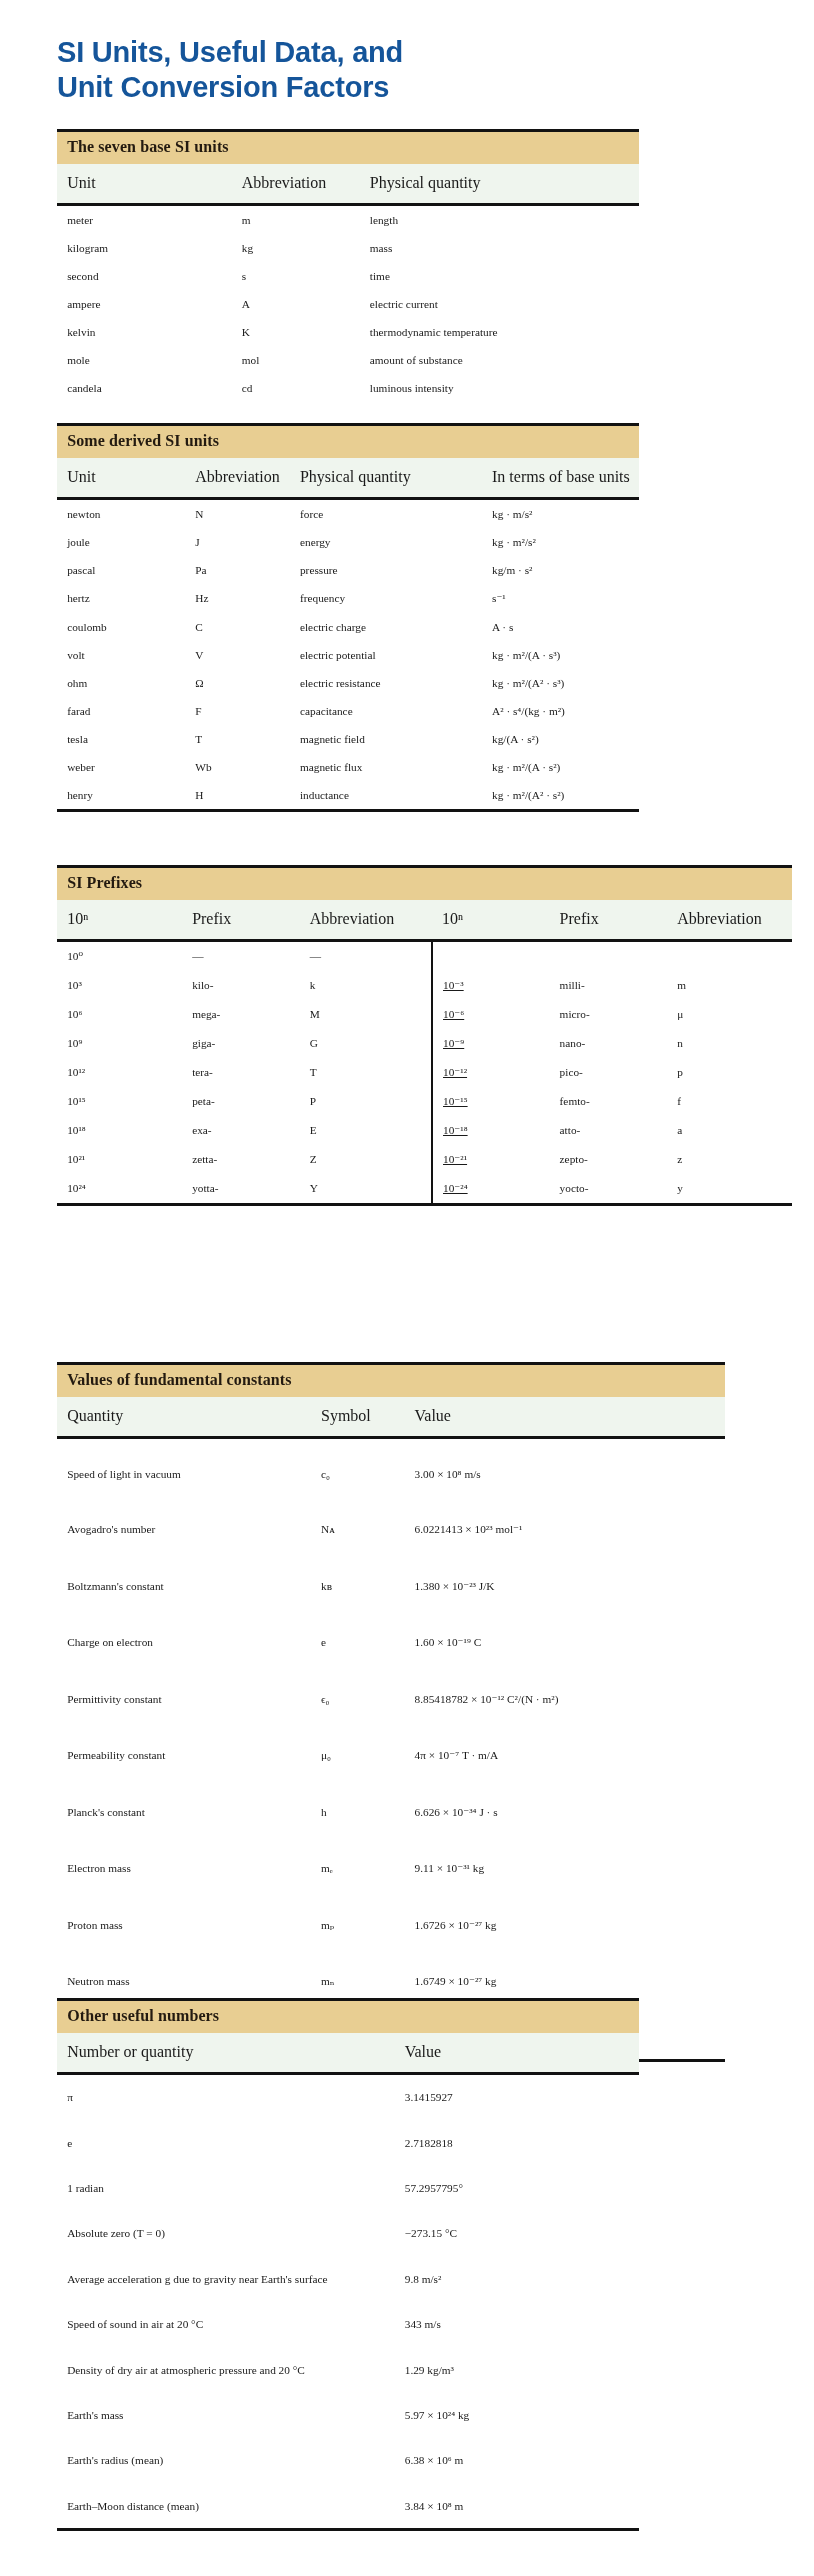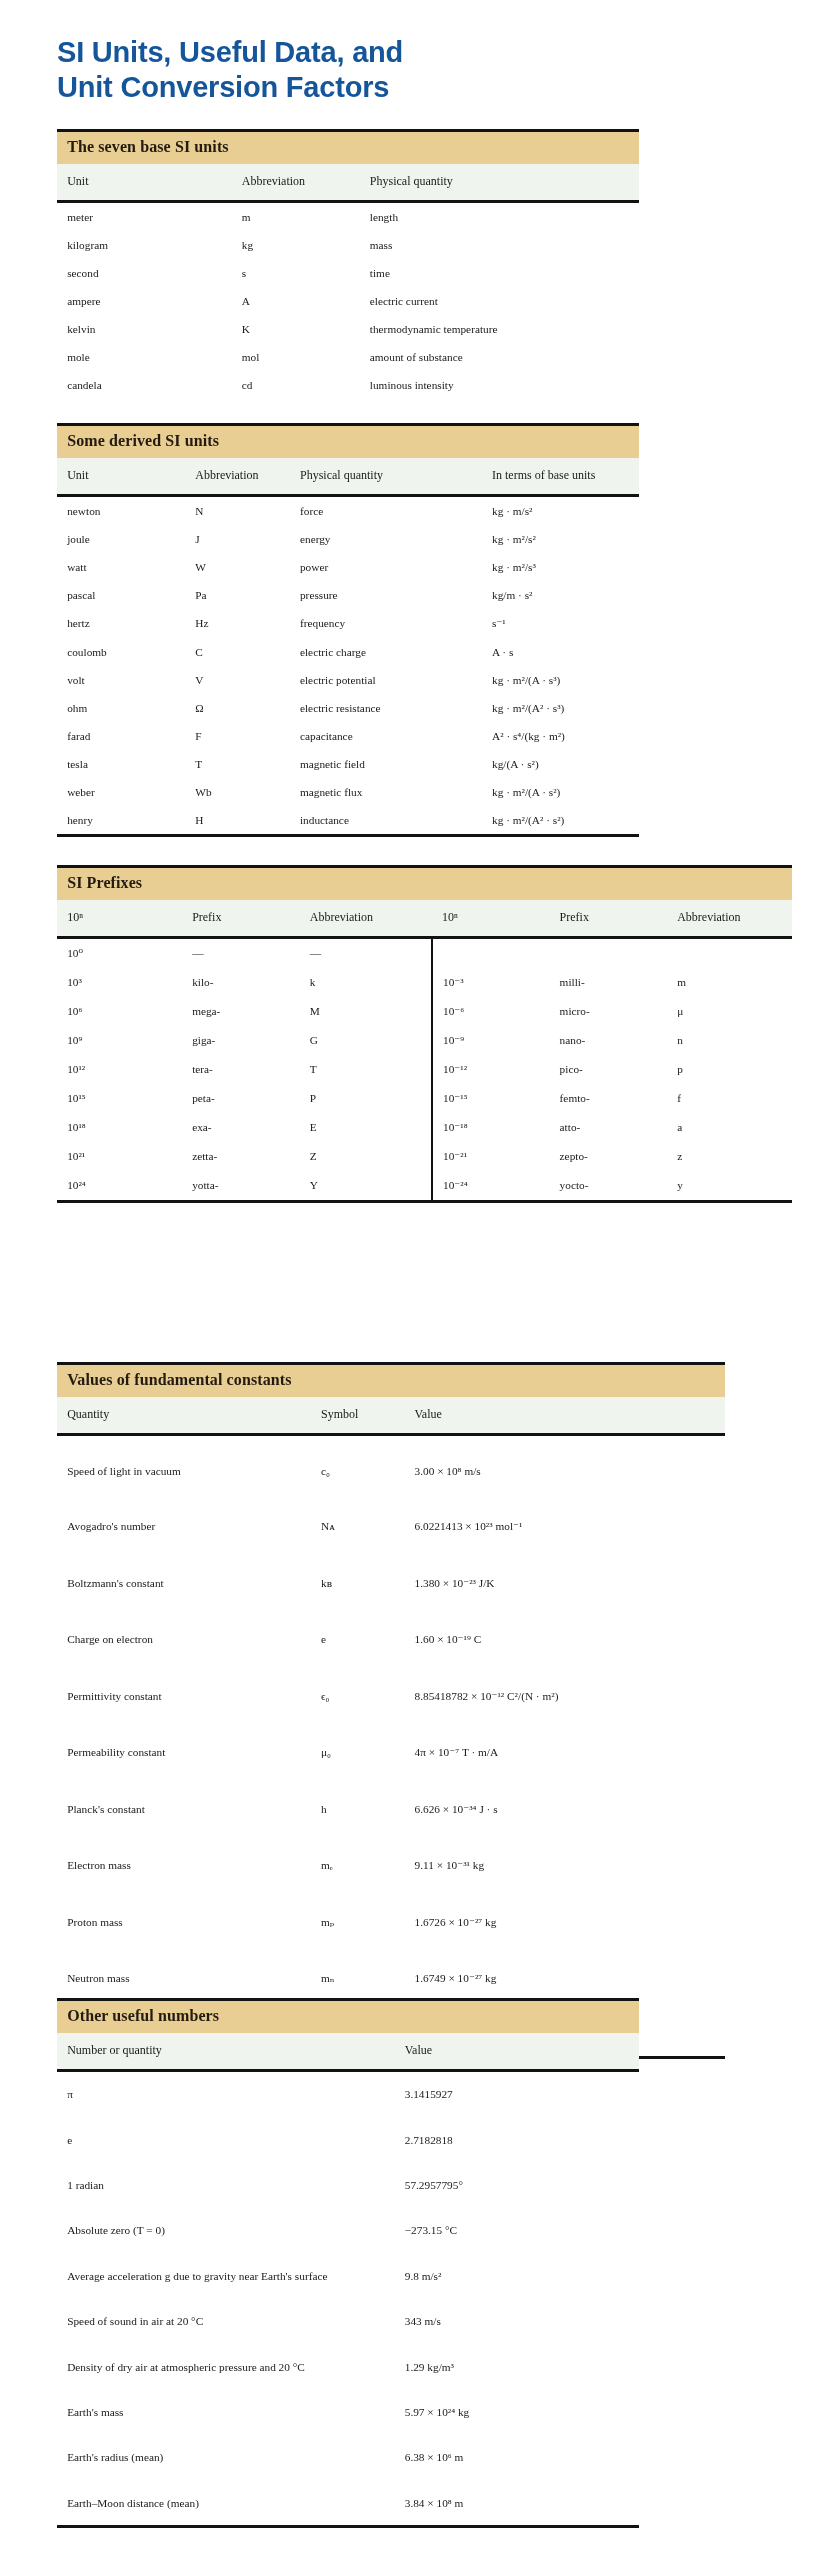--- a/index.html
+++ b/index.html
@@ -59,37 +59,38 @@
   table.grid th,
   table.grid td{
     text-align:left;
     vertical-align:top;
     font-size:11.3px;
     font-weight:normal;
     padding:0;
   }
   .colhead table.grid th{
     padding:9.4px 0 11px 10.2px;
-    font-size:12px;
+    font-size:16px;
     color:#1a1a1a;
   }
   .tbody table.grid td{
     padding:9.4px 0 9.4px 10.2px;
     color:#1a1a1a;
   }
 
   
   .rows-tight table.grid td{padding-top:8px;padding-bottom:8px;}
   .rows-loose table.grid td{padding-top:29px;padding-bottom:14.5px;}
   .rows-xloose table.grid td{padding-top:16.7px;padding-bottom:16.7px;}
   .it{}
 
   
   .split-mid{
     border-left:2.2px solid #121212;
+    text-decoration:underline;
   }
 
   .tbl.t1{left:57px; top:129px; width:582px;}
   .tbl.t2{left:57px; top:423px; width:582px;}
   .tbl.t3{left:57px; top:865px; width:735px;}
   .tbl.t4{left:57px; top:1362px; width:668px;}
   .tbl.t5{left:57px; top:1998px; width:582px;}
 </style>
 </head>
 <body>
@@ -210,26 +211,20 @@
               <td>force</td>
               <td>kg · m/s²</td>
             </tr>
         <tr>
               <td>joule</td>
               <td>J</td>
               <td>energy</td>
               <td>kg · m²/s²</td>
             </tr>
         <tr>
-              <td>watt</td>
-              <td>W</td>
-              <td>power</td>
-              <td>kg · m²/s³</td>
-            </tr>
-        <tr>
               <td>pascal</td>
               <td>Pa</td>
               <td>pressure</td>
               <td>kg/m · s²</td>
             </tr>
         <tr>
               <td>hertz</td>
               <td>Hz</td>
               <td>frequency</td>
               <td>s⁻¹</td>

